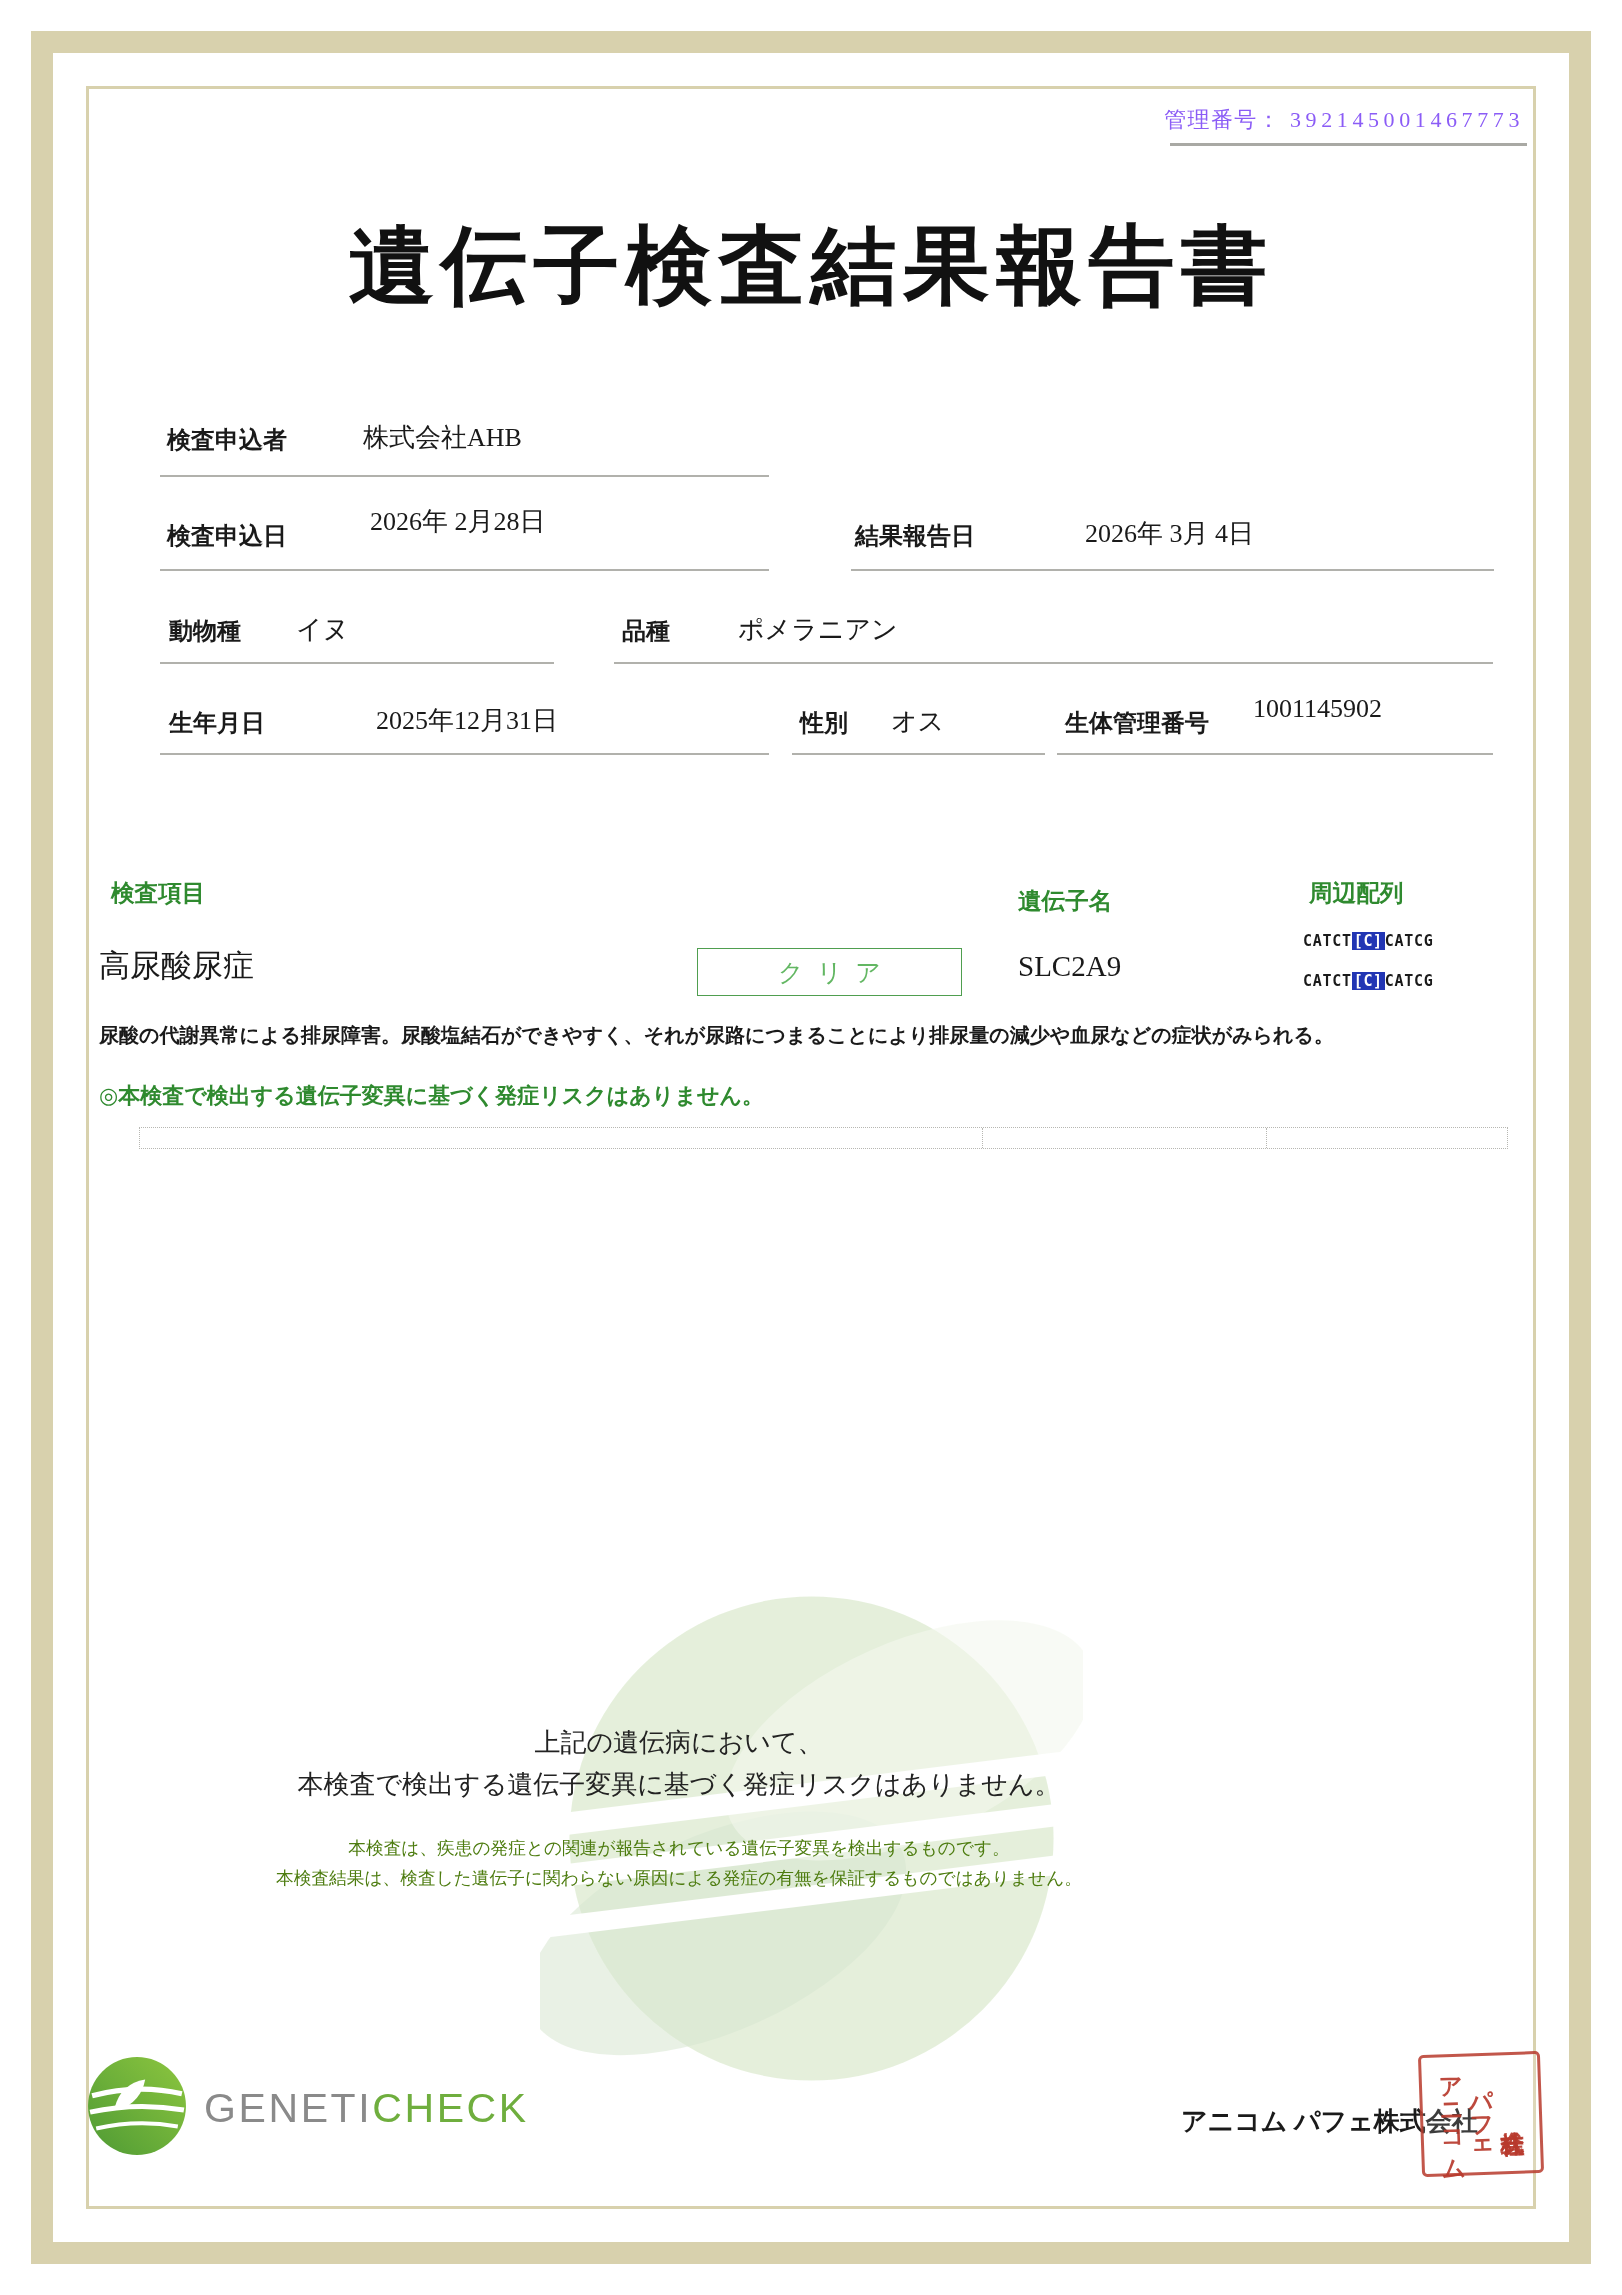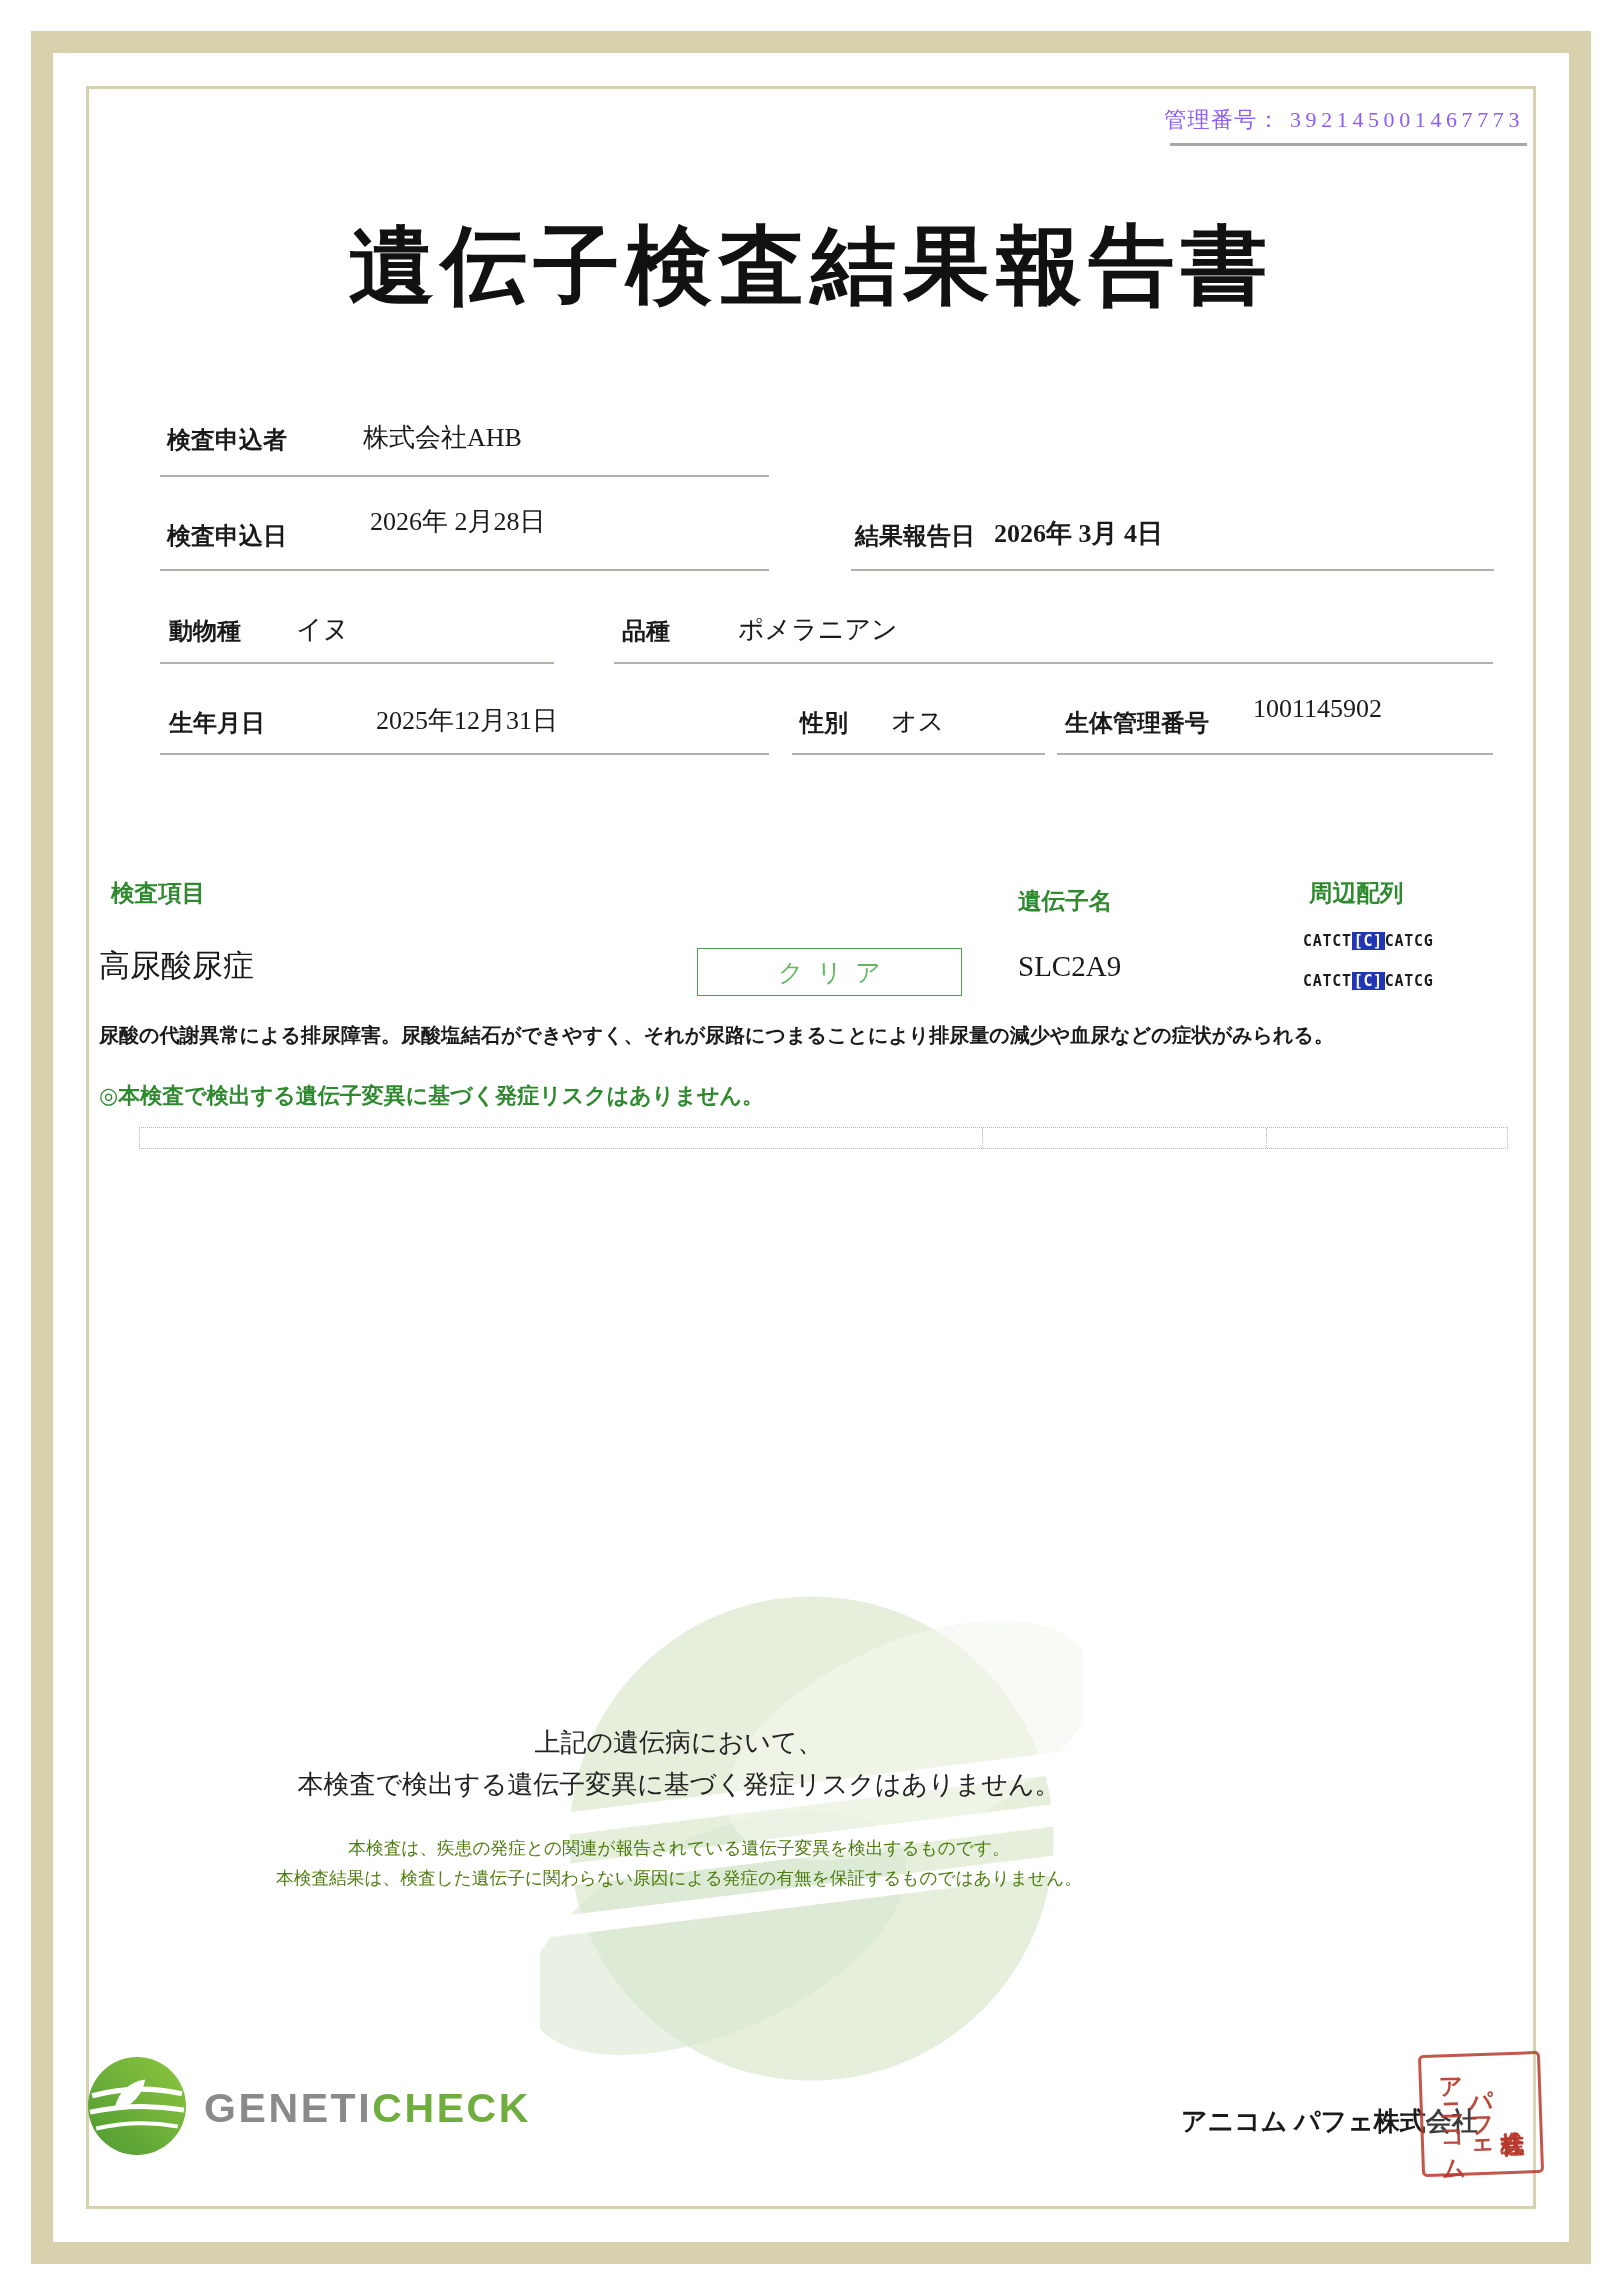--- a/index.html
+++ b/index.html
@@ -47,21 +47,21 @@
   
   .watermark { left:540px; top:1567px; width:543px; height:543px; pointer-events:none; }
   .summary { left:0; top:1721px; width:1358px; text-align:center;
              font-family:Liberation Sans, sans-serif; color:#222; }
   .summary .big { font-size:26px; line-height:1.62; }
   .summary .small { font-size:17.7px; line-height:1.7; margin-top:27.5px; color:#4d7c0f; }
 
   
   .logo-mark { left:86px; top:2055px; width:102px; height:102px; }
   .logo-text { left:204px; top:2085px; font-family:"Liberation Sans","DejaVu Sans",sans-serif;
-               font-size:41px; font-weight:700; letter-spacing:2.6px; white-space:nowrap; }
+               font-size:41px; font-weight:400; letter-spacing:2.6px; white-space:nowrap; }
   .logo-text .g1 { color:#8a8a8a; }
   .logo-text .g2 { color:#6fae3e; }
 
   .company { left:1181px; top:2104px; font-size:26px; font-weight:700; white-space:nowrap; }
 
   .stamp { left:1420px; top:2053px; width:122px; height:122px;
            border:3.3px solid rgba(183,57,44,0.85); border-radius:5.2px;
            transform:rotate(-2deg);
            display:flex; flex-direction:row; justify-content:center; align-items:center; gap:2.6px;
            padding:3.9px 1.3px; background:rgba(255,255,255,0.15); }
@@ -85,21 +85,21 @@
   <div class="abs title">遺伝子検査結果報告書</div>
 
   <div class="abs lbl" style="left:167px; top:424px;">検査申込者</div>
   <div class="abs val" style="left:363px; top:420px;">株式会社AHB</div>
   <div class="abs uline" style="left:160px; top:475px; width:609px;"></div>
 
   <div class="abs lbl" style="left:167px; top:520px;">検査申込日</div>
   <div class="abs val" style="left:370px; top:504px;">2026年 2月28日</div>
   <div class="abs uline" style="left:160px; top:569px; width:609px;"></div>
   <div class="abs lbl" style="left:855px; top:520px;">結果報告日</div>
-  <div class="abs val" style="left:994px; top:516px;font-weight:bold;">2026年 3月 4日</div>
+  <div class="abs val" style="left:1085px; top:516px;">2026年 3月 4日</div>
   <div class="abs uline" style="left:851px; top:569px; width:643px;"></div>
 
   <div class="abs lbl" style="left:169px; top:615px;">動物種</div>
   <div class="abs val" style="left:296px; top:612px;">イヌ</div>
   <div class="abs uline" style="left:160px; top:662px; width:394px;"></div>
   <div class="abs lbl" style="left:622px; top:615px;">品種</div>
   <div class="abs val" style="left:738px; top:612px;">ポメラニアン</div>
   <div class="abs uline" style="left:614px; top:662px; width:879px;"></div>
 
   <div class="abs lbl" style="left:169px; top:707px;">生年月日</div>

